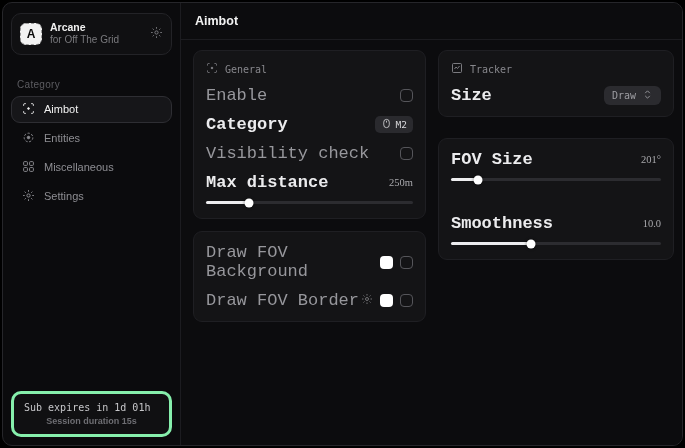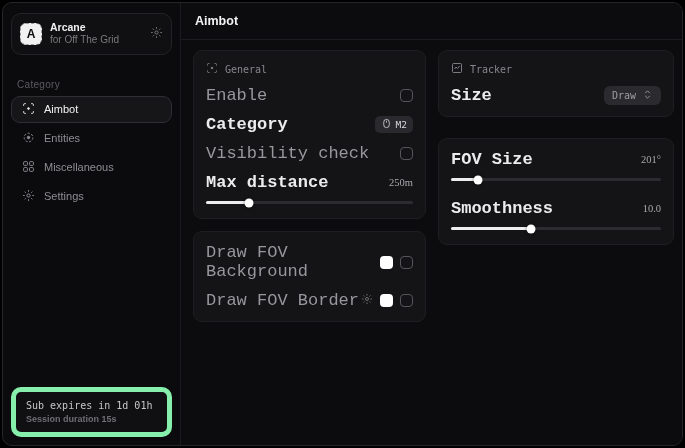--- a/index.html
+++ b/index.html
@@ -19,24 +19,24 @@
   .brand-text { flex:1; line-height:1.25; }
   .brand-name { font-size:10.5px; font-weight:bold; color:#f0f0f0; }
   .brand-sub { font-size:10px; color:#7a7a7e; }
   .icon-btn { background:none; border:none; color:#7a7a7e; cursor:pointer; display:flex; }
   .cat-label { font-size:10px; color:#5c5c61; margin:24px 6px 6px 6px; letter-spacing:.3px; }
   .nav { display:flex; flex-direction:column; gap:2px; }
   .nav-item { display:flex; align-items:center; gap:9px; padding:6px 10px; height:27px;
     color:#8e8e93; font-size:11px; border:1px solid transparent; border-radius:9px; cursor:pointer; }
   .nav-item.active { color:#f2f2f2; background:#161619; border-color:#2e2e33; }
   .nav-item svg { flex:0 0 auto; }
-  .side-footer { margin-top:auto; border:5px solid #86efac; border-radius:10px;
+  .side-footer { margin-top:auto; border:3px solid #86efac; border-radius:10px;
     padding:8px 10px; background:#101012; }
   .sf-1 { font-family:"DejaVu Sans Mono", monospace; font-size:10px; color:#c7c7ca; }
-  .sf-2 { font-size:9px; color:#6e6e73; font-weight:bold; margin-top:3px; }
+  .sf-2 { font-size:9px; color:#6e6e73; font-weight:bold; margin-top:3px;text-align:center; }
 
   
   .main { flex:1; display:flex; flex-direction:column; background:#0c0c0e; }
   .main-header { height:37px; display:flex; align-items:center; padding:0 14px;
     border-bottom:1px solid #1c1c20; }
   .page-title { font-size:12.5px; font-weight:bold; color:#f2f2f2; }
   .content { display:flex; gap:12px; padding:10px 12px; align-items:flex-start; }
   .col { display:flex; flex-direction:column; gap:12px; }
   .col-left { width:233px; } .col-right { width:236px;gap:21px; }
   .panel { background:#141416; border:1px solid #1f1f23; border-radius:9px;
@@ -249,21 +249,21 @@
           <div class="row">
             <span class="lbl bright">FOV Size</span>
             <span class="val">201°</span>
           </div>
           <div class="slider">
             <div class="track"></div>
             <div class="fill" style="width: 13%;"></div>
             <div class="thumb" style="left: 13%;"></div>
           </div>
 
-          <div class="row" style="margin-top:5px">
+          <div class="row" style="margin-top:20px">
             <span class="lbl bright">Smoothness</span>
             <span class="val">10.0</span>
           </div>
           <div class="slider">
             <div class="track"></div>
             <div class="fill" style="width: 38%;"></div>
             <div class="thumb" style="left: 38%;"></div>
           </div>
         </section>
       </div>

